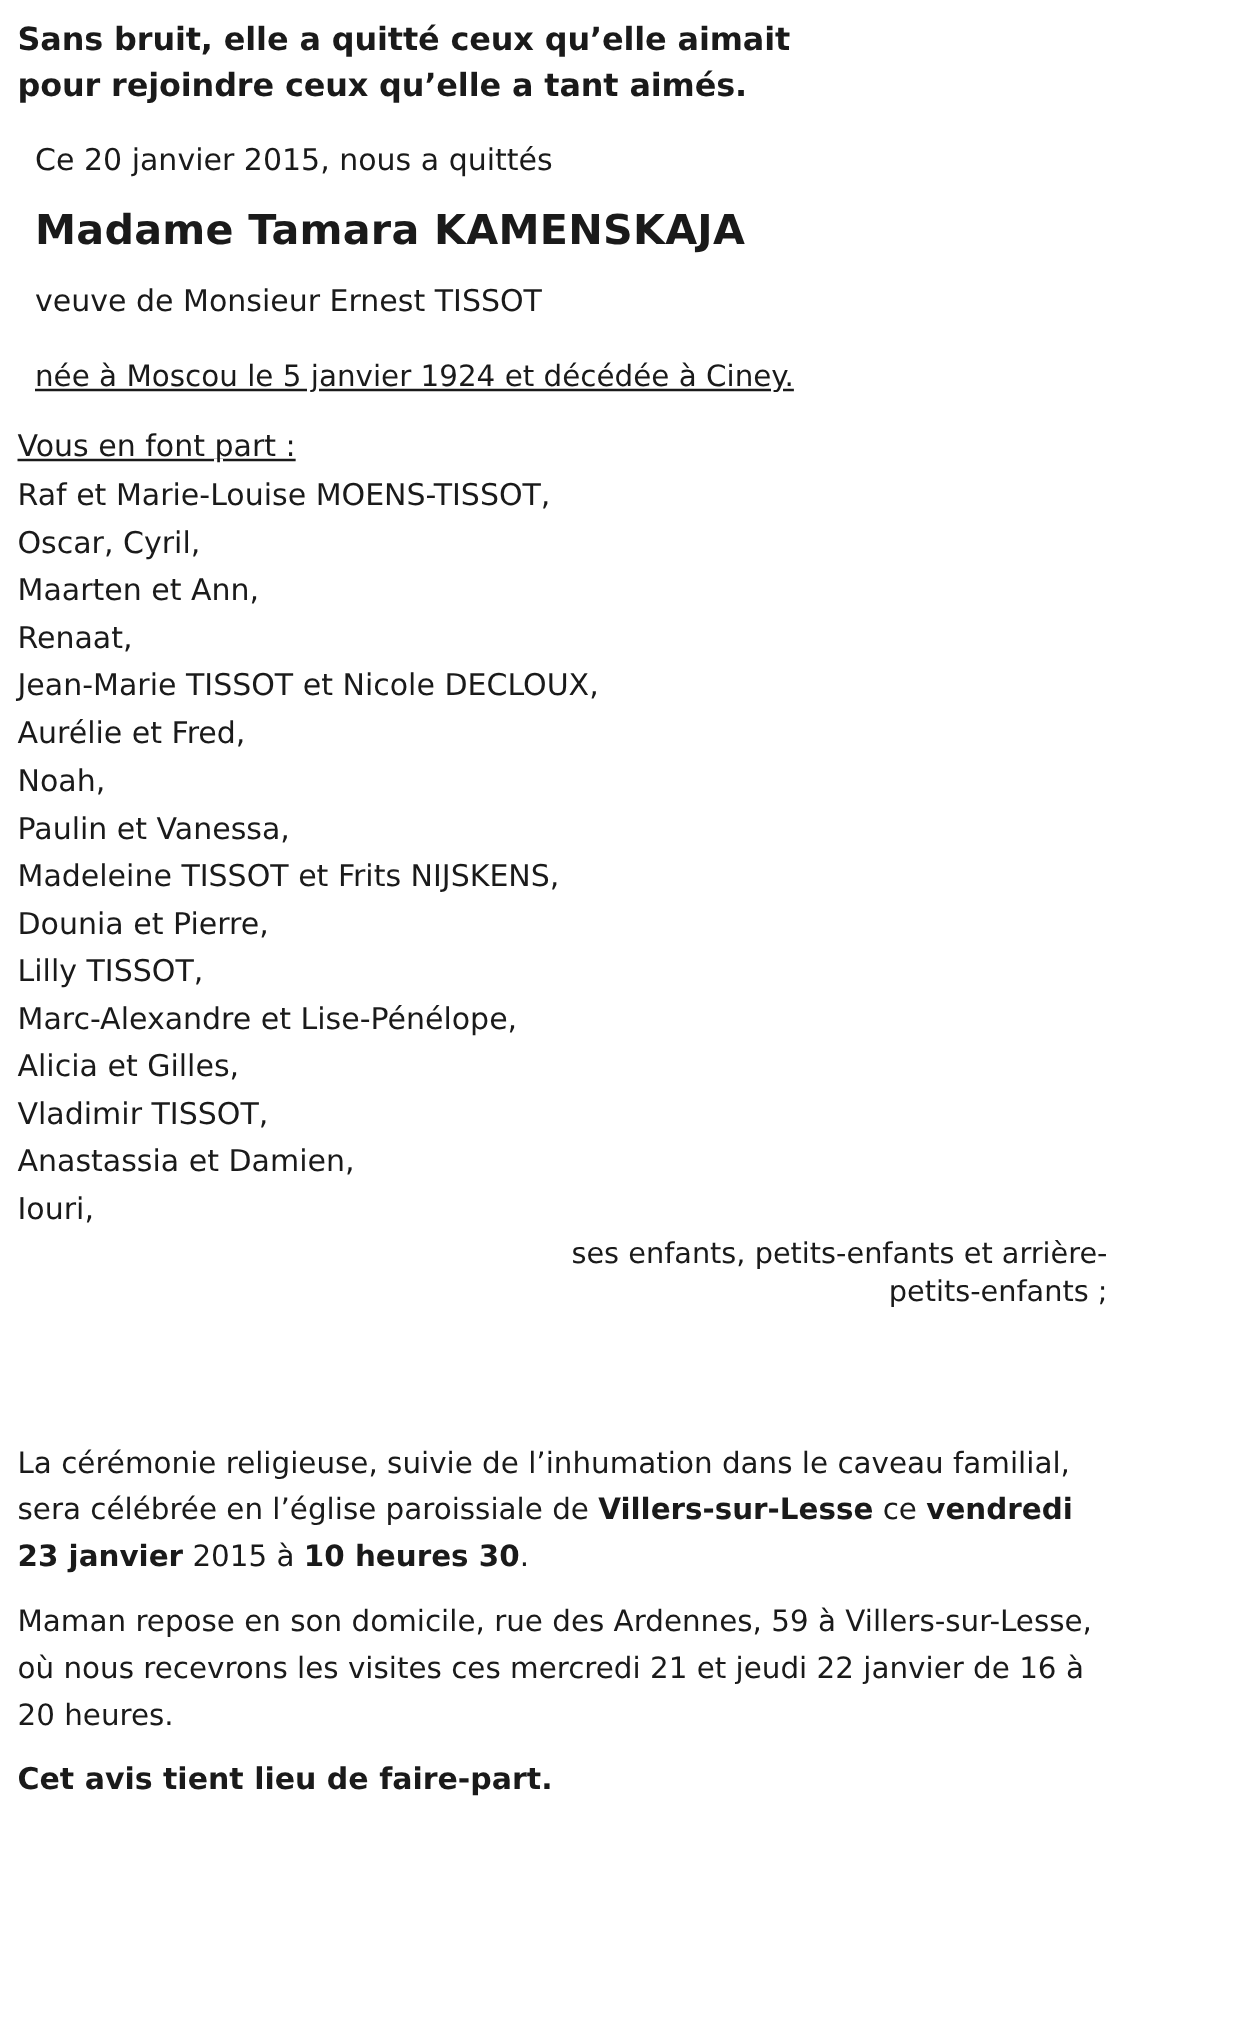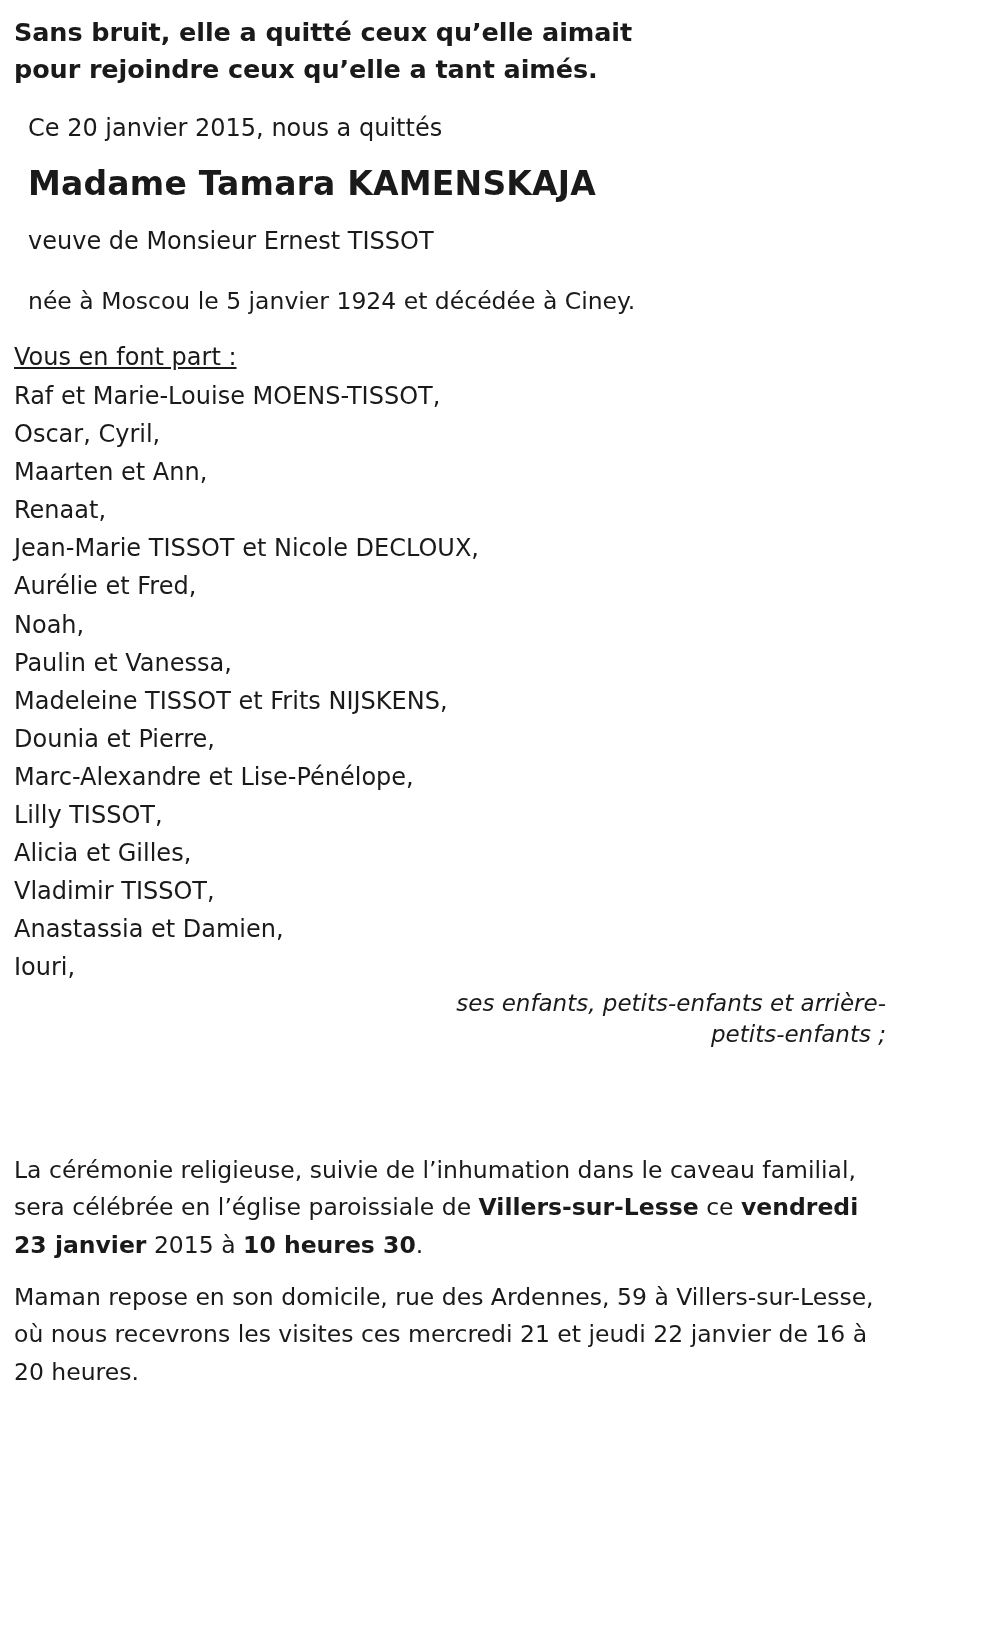--- a/index.html
+++ b/index.html
@@ -48,20 +48,21 @@
     font-size: 24px;
     line-height: 1.4;
     margin: 0 0 26px 0;
     padding-left: 14px;
   }
   .birth {
     font-size: 23.5px;
     line-height: 1.4;
     margin: 0 0 22px 0;
     padding-left: 14px;
+    text-decoration: underline;
   }
   .inform-lead {
     font-size: 24px;
     margin: 0;
     line-height: 1.58;
     text-decoration: underline;
   }
   .family-list {
     list-style: none;
     margin: 0;
@@ -76,21 +77,20 @@
   }
   .roles {
     position: relative;
     margin-top: 2px;
     min-height: 150px;
   }
   .role-block {
     position: absolute;
     right: 0;
     text-align: right;
-    font-style: italic;
     font-size: 23px;
     line-height: 1.35;
     width: 430px;
   }
   .role-children {
     top: 0;
   }
   .role-nephew {
     top: 118px;
   }
@@ -141,30 +141,31 @@
     <li>Raf et Marie-Louise MOENS-TISSOT,</li>
     <li>Oscar, Cyril,</li>
     <li>Maarten et Ann,</li>
     <li>Renaat,</li>
     <li>Jean-Marie TISSOT et Nicole DECLOUX,</li>
     <li>Aurélie et Fred,</li>
     <li>Noah,</li>
     <li>Paulin et Vanessa,</li>
     <li>Madeleine TISSOT et Frits NIJSKENS,</li>
     <li>Dounia et Pierre,</li>
+    <li>Lilly TISSOT,</li>
     <li>Marc-Alexandre et Lise-Pénélope,</li>
-    <li>Lilly TISSOT,</li>
     <li>Alicia et Gilles,</li>
     <li>Vladimir TISSOT,</li>
     <li>Anastassia et Damien,</li>
     <li>Iouri,</li>
   </ul>
 
   <div class="roles">
     <div class="role-block role-children">ses enfants, petits-enfants et arrière-petits-enfants ;</div>
   </div>
 
   <p class="para"><span>La cérémonie religieuse, suivie de l’inhumation dans le caveau familial, sera célébrée en l’église paroissiale de </span><b>Villers-sur-Lesse</b><span> ce </span><b>vendredi 23 janvier</b><span> 2015 à </span><b>10 heures 30</b><span>.</span></p>
 
   <p class="para">Maman repose en son domicile, rue des Ardennes, 59 à Villers-sur-Lesse, où nous recevrons les visites ces mercredi 21 et jeudi 22 janvier de 16 à 20 heures.</p>
 
+  <p class="closing">Cet avis tient lieu de faire-part.</p>
 
 </div>
 
 </body></html>

